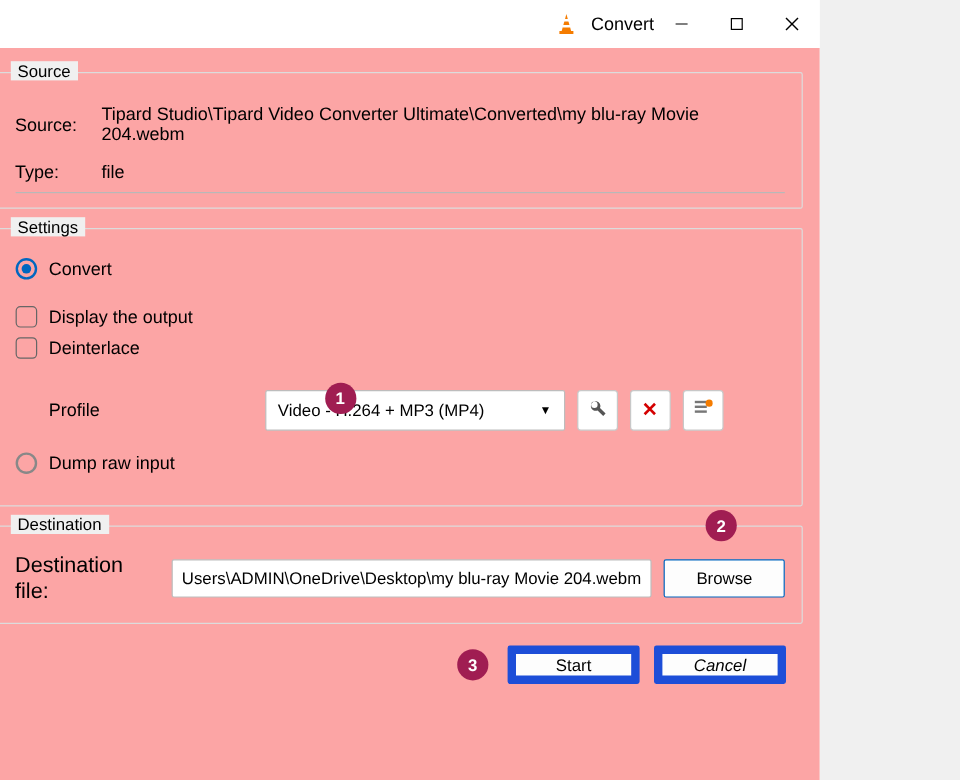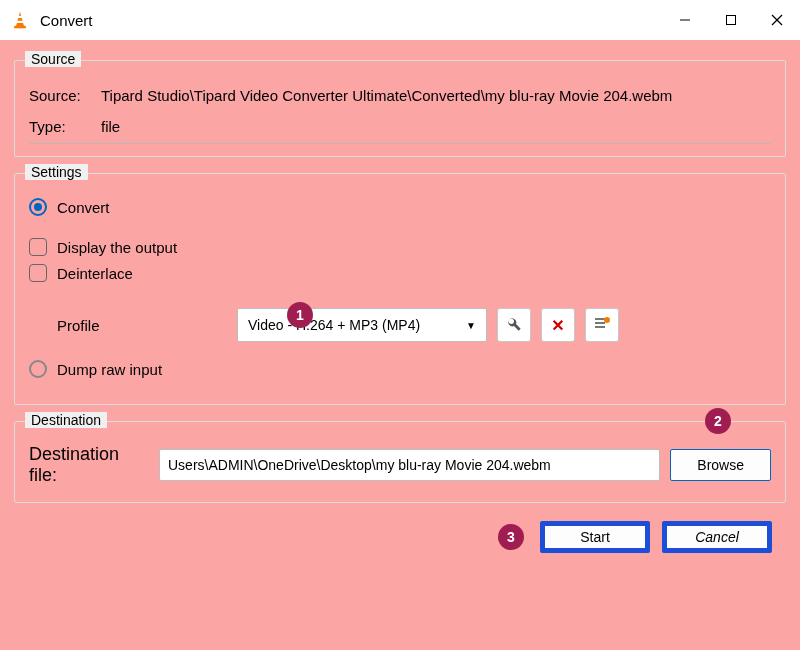--- a/index.html
+++ b/index.html
@@ -1,17 +1,17 @@
 <!DOCTYPE html>
 <html><head>
 <meta charset="utf-8">
 <style>
 * { box-sizing: border-box; margin: 0; padding: 0; font-family: "Segoe UI", Tahoma, sans-serif; }
 body { background: #f0f0f0; width: 800px; height: 650px; overflow: hidden; }
-.window { width: 800px; height: 650px; background: #fff; display: flex; flex-direction: column; }
+.window { width: 683px; height: 650px; background: #fff; display: flex; flex-direction: column; align-items: flex-end; }
 .titlebar { height: 40px; display: flex; align-items: center; padding: 0 0 0 10px; background: #fff; }
 .titlebar .app-icon { width: 20px; height: 20px; margin-right: 10px; }
 .titlebar .title { font-size: 15px; flex: 1; color: #000; }
 .winbtns { display: flex; height: 100%; }
 .winbtn { width: 46px; display: flex; align-items: center; justify-content: center; font-size: 14px; }
 .winbtn svg { width: 12px; height: 12px; }
 .content { flex: 1; background: #fca5a5; padding: 12px 14px 10px 14px; display: flex; flex-direction: column; gap: 8px; }
 .group { border: 1px solid #dcdcdc; border-radius: 2px; padding: 14px 14px 12px 14px; position: relative; margin-top: 8px; }
 .group-title { position: absolute; top: -10px; left: 10px; background: #f0f0f0; padding: 0 6px; font-size: 14px; color: #000; }
 .row { display: flex; align-items: center; margin-bottom: 6px; }
@@ -27,21 +27,21 @@
 .checkbox { width: 18px; height: 18px; border: 1.5px solid #666; border-radius: 4px; }
 .indent { }
 .profile-row { display: flex; align-items: center; margin: 26px 0 18px 28px; gap: 10px; }
 .profile-label { width: 170px; font-size: 15px; }
 .dropdown { width: 250px; height: 34px; border: 1px solid #bdbdbd; background: #fff; display: flex; align-items: center; justify-content: space-between; padding: 0 10px; font-size: 14px; border-radius: 2px; }
 .dropdown .arrow { font-size: 10px; }
 .iconbtn { width: 34px; height: 34px; border: 1px solid #c8c8c8; background: #fff; border-radius: 3px; display: flex; align-items: center; justify-content: center; font-size: 15px; }
 .dest-row { display: flex; align-items: center; gap: 10px; }
 .dest-row .label { width: 120px; font-size: 18px; }
 .text-input { flex: 1; height: 32px; border: 1px solid #bdbdbd; background: #fff; padding: 0 8px; font-size: 14px; border-radius: 2px; display: flex; align-items: center; white-space: nowrap; overflow: hidden; }
-.btn { height: 32px; padding: 0 22px; border: 5px solid #1d4ed8; background: #fdfdfd; font-size: 14px; border-radius: 2px; display: inline-flex; align-items: center; justify-content: center; }
+.btn { height: 32px; padding: 0 22px; border: 7px solid #1d4ed8; background: #fdfdfd; font-size: 14px; border-radius: 2px; display: inline-flex; align-items: center; justify-content: center; }
 .btn.browse { border: 1.5px solid #0067c0; color: #000; padding: 0 26px; }
 .footer { display: flex; justify-content: flex-end; gap: 12px; padding: 10px 14px 14px 0; align-items: center; }
 .badge { width: 26px; height: 26px; border-radius: 50%; background: #a01d52; color: #fff; display: inline-flex; align-items: center; justify-content: center; font-size: 14px; font-weight: 600; }
 .source-block { margin-top: 10px; }
 .type-row { margin-top: 10px; }
 .dump-row { }
 .dest-group { position: relative; padding-top: 22px; padding-bottom: 16px; }
 .badge-2 { position: absolute; top: -14px; right: 54px; }
 .badge-3-wrap { display: flex; align-items: center; margin-right: 4px; }
 .icon-x { color: #d40000; font-weight: bold; font-size: 16px; }

